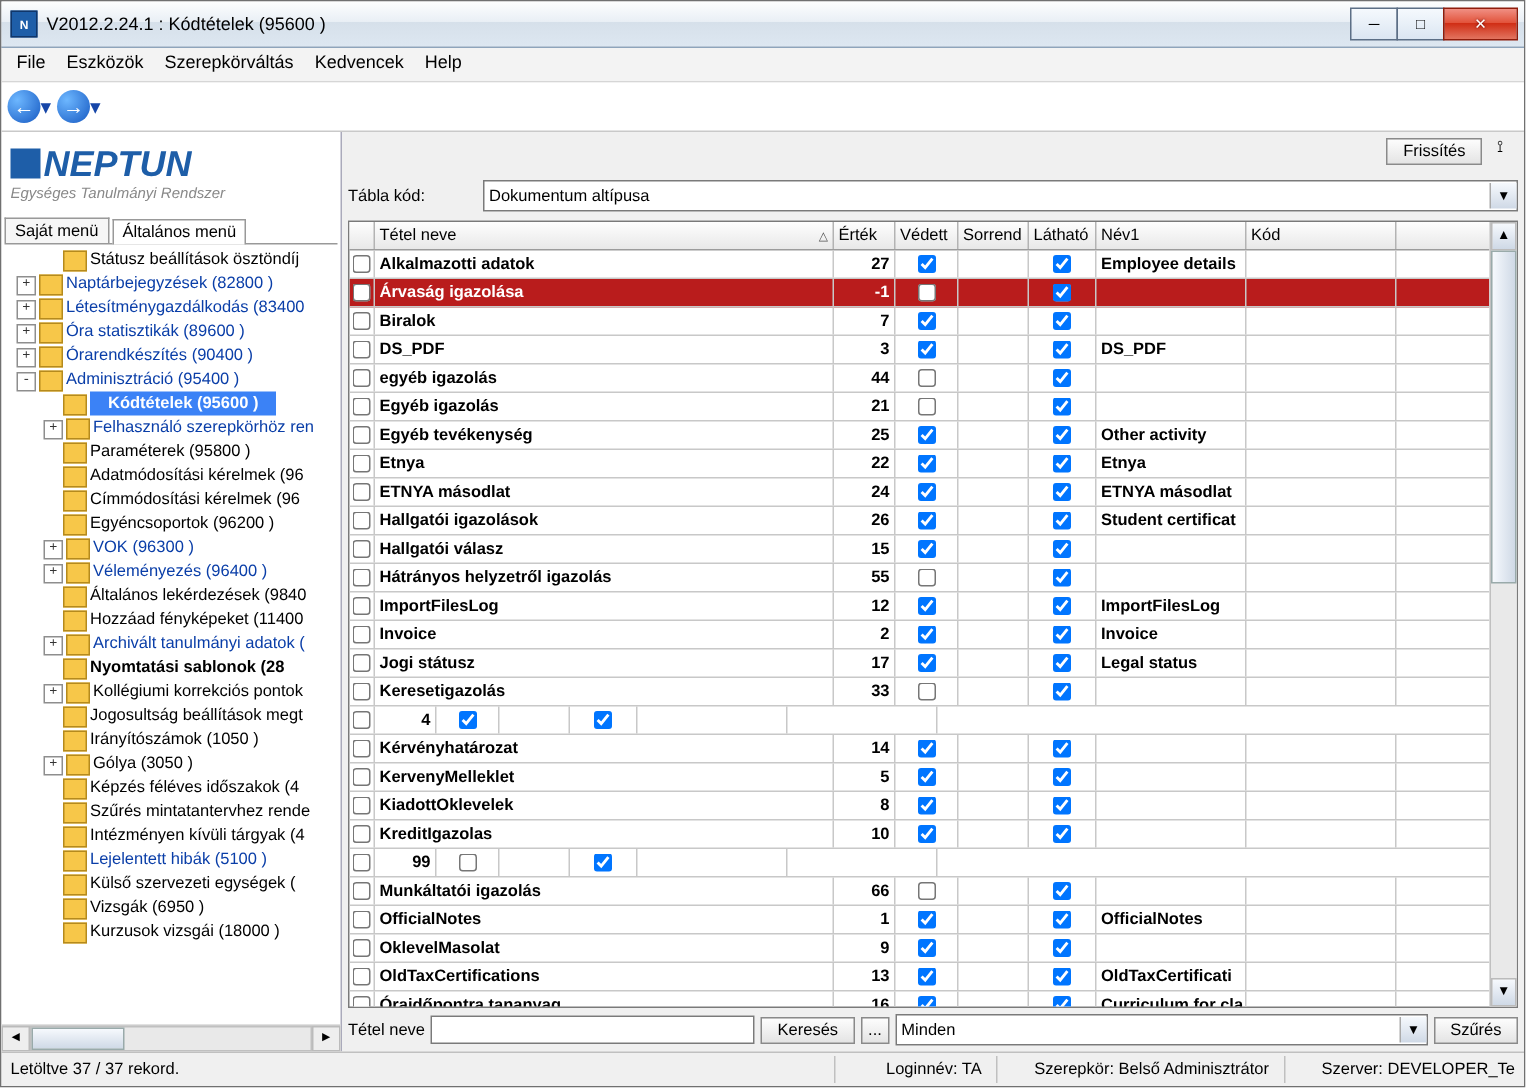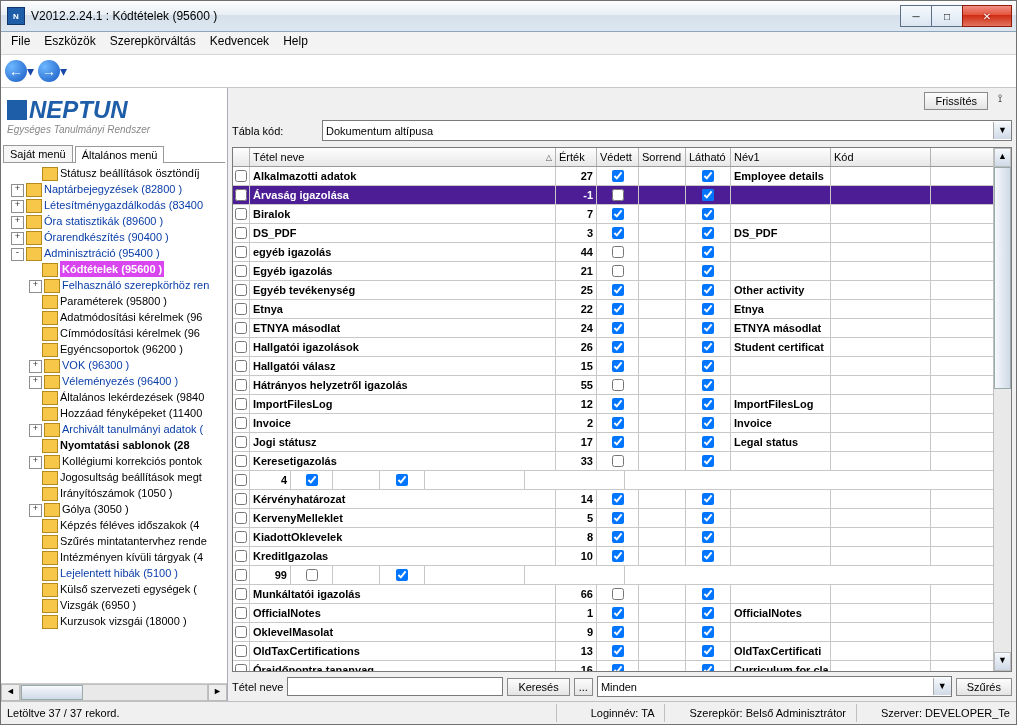--- a/index.html
+++ b/index.html
@@ -25,41 +25,41 @@
 .ltab{border:1px solid #999;border-bottom:none;background:#f6f6f6;padding:2px 6px;font-size:11px;margin-right:2px}
 .ltab.active{background:#fff;position:relative;top:1px}
 .tree{flex:1;overflow:auto;padding:2px 0 2px 2px;white-space:nowrap}
 .tn{display:flex;align-items:flex-end;height:16px;line-height:16px}
 .tn .tog{width:11px;height:11px;border:1px solid #8e8e8e;background:#fff;margin-right:2px;text-align:center;line-height:9px;font-size:9px;font-family:Courier;color:#333}
 .tn .sp{display:inline-block}
 .tn .ico{width:14px;height:12px;margin-right:2px;background:#f7c749;border:1px solid #b58a1d;display:inline-block}
 .tn .lbl{color:#000}
 .tn .lbl.link{color:#0a3ea8}
 .tn .lbl.bold{font-weight:700}
-.tn .lbl.sel{background:#d946ef;color:#fff;padding:0 2px}
+.tn .lbl.sel{background:#3b82f6;color:#fff;padding:0 12px}
 .hscroll{height:17px;background:#efefef;border-top:1px solid #ccc;display:flex;align-items:center}
 .hscroll .track{flex:1;height:15px;background:#e9e9e9;border:1px solid #c0c0c0;margin:0 0;position:relative}
 .hscroll .thumb{position:absolute;left:0;top:0;bottom:0;width:60px;background:linear-gradient(180deg,#f6f9fd,#cfd9e6);border:1px solid #9aa}
 .hscroll .ab{width:17px;height:15px;border:1px solid #bbb;background:#eee;text-align:center;line-height:13px;font-size:9px}
 .right{flex:1;display:flex;flex-direction:column;background:#f0f0f0;padding:4px;min-width:0}
 .topbar{display:flex;justify-content:flex-end;margin-bottom:6px;gap:10px}
 .btn{background:linear-gradient(180deg,#fdfdfd,#e4e4e4);border:1px solid #8a8a8a;padding:2px 10px;font-size:11px}
 .pin-ico{width:14px;height:14px}
 .row-form{display:flex;align-items:center;margin:4px 0 6px}
 .row-form label{width:90px}
 .combo{flex:1;height:19px;border:1px solid #7a7a7a;background:#fff;display:flex;align-items:center}
 .combo span{flex:1;padding:0 3px}
 .combo .dd{width:17px;height:17px;border-left:1px solid #aaa;background:linear-gradient(180deg,#f6f9fd,#cfd9e6);text-align:center;font-size:9px;line-height:17px}
 .gridwrap{flex:1;border:1px solid #7a7a7a;background:#fff;display:flex;min-height:0}
 .grid{flex:1;display:flex;flex-direction:column;min-width:0}
 .ghdr{display:flex;height:18px;background:linear-gradient(180deg,#fefefe,#e8e8e8);border-bottom:1px solid #9b9b9b}
 .gh{border-right:1px solid #b3b3b3;padding:1px 3px;box-sizing:border-box;font-weight:400;overflow:hidden;display:flex;align-items:center;white-space:nowrap}
 .gbody{flex:1;overflow:hidden}
 .gr{display:flex;height:18px;border-bottom:1px solid #c8c8c8}
-.gr.sel{background:#4c1d95;color:#fff}
+.gr.sel{background:#b91c1c;color:#fff}
 .gc{border-right:1px solid #c8c8c8;padding:0 3px;box-sizing:border-box;overflow:hidden;display:flex;align-items:center;white-space:nowrap}
 .gc.num{justify-content:flex-end;font-weight:700}
 .gc.nm{font-weight:700}
 .gc.chk{justify-content:center}
 .cw0{width:17px;justify-content:center}
 .cw1{width:306px}
 .cw2{width:41px}
 .cw3{width:42px}
 .cw4{width:47px}
 .cw5{width:45px}

